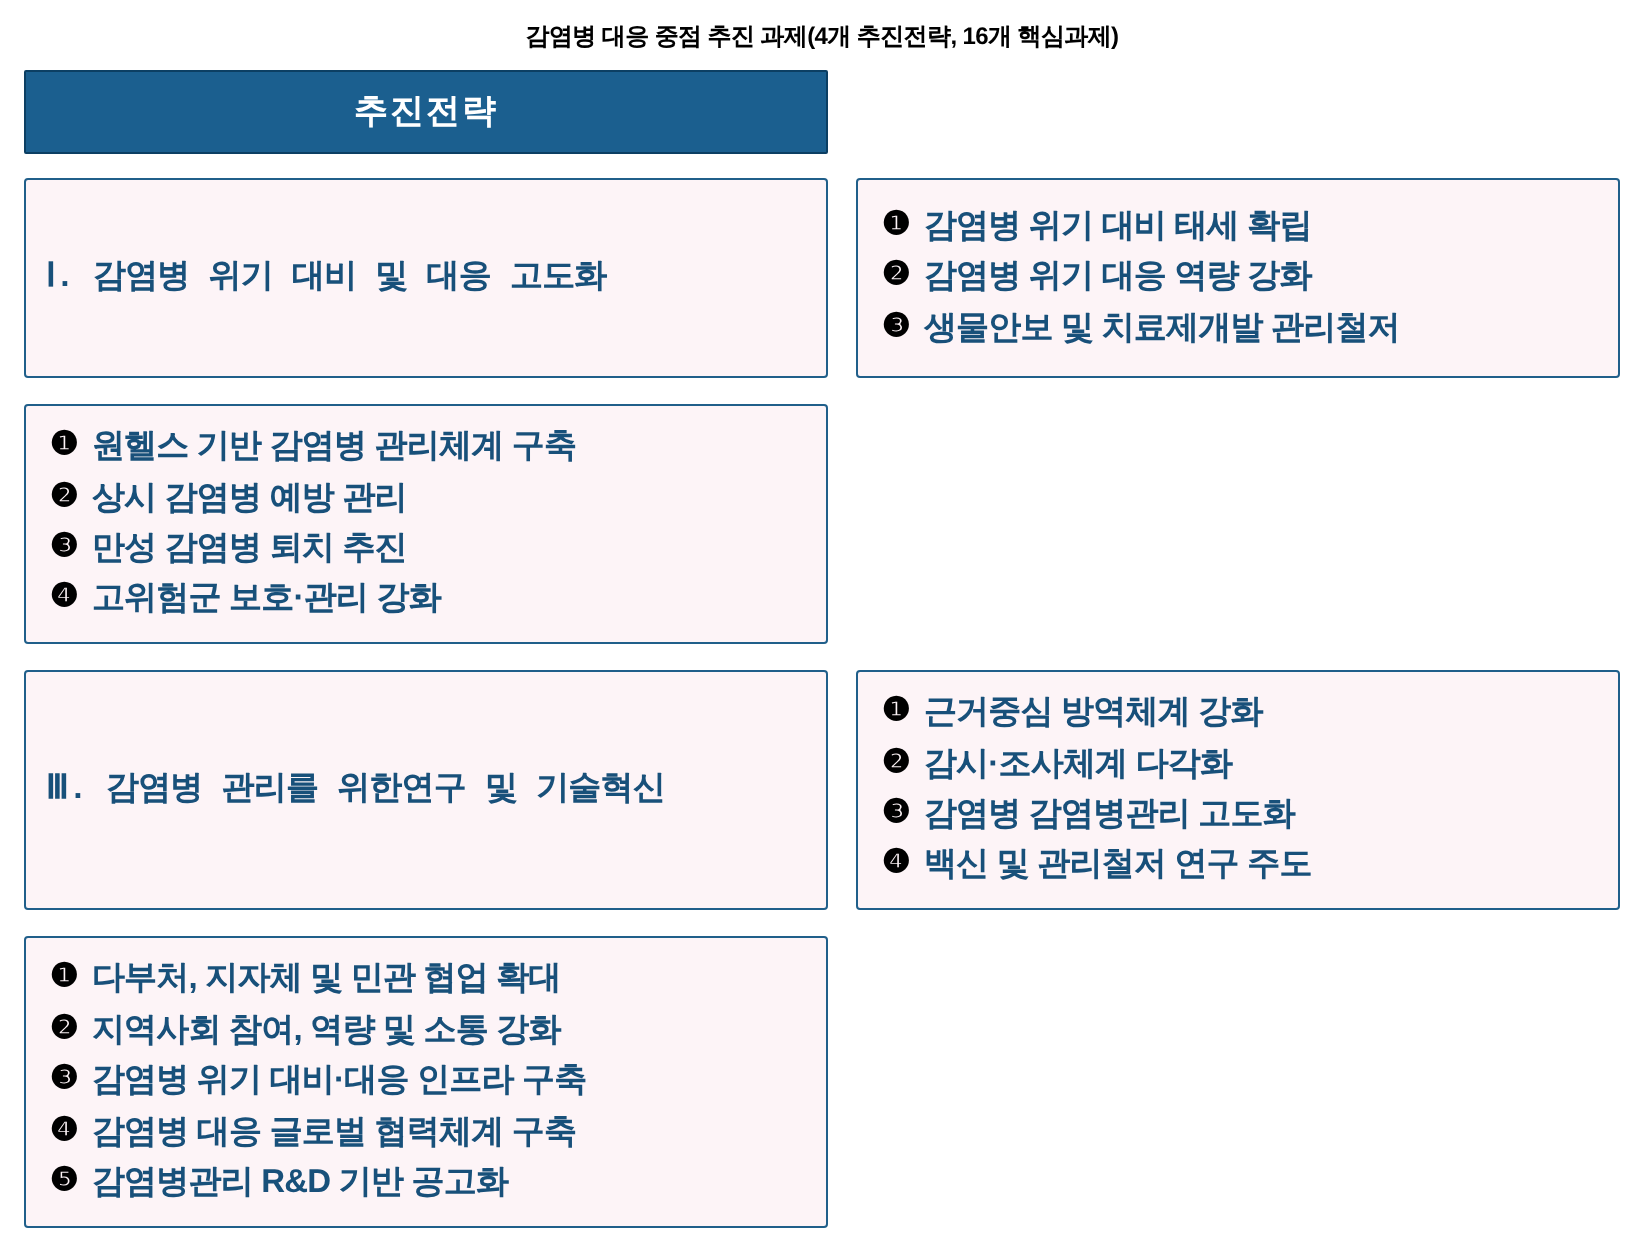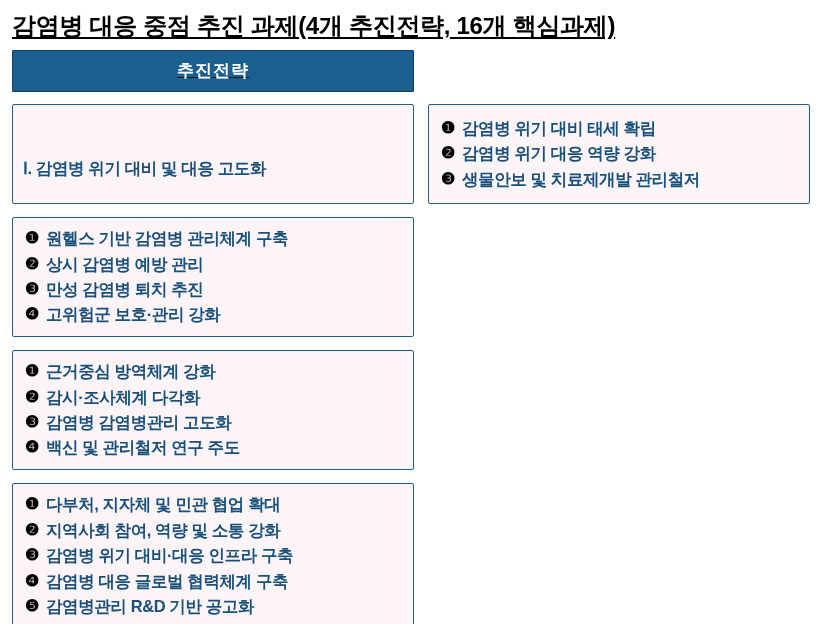--- a/index.html
+++ b/index.html
@@ -15,33 +15,31 @@
     overflow: hidden;
   }
   .page {
     position: relative;
     width: 822px;
     height: 624px;
     box-sizing: border-box;
     padding: 8px 12px 10px 12px;
   }
   .title {
-    text-align: left;
-    font-size: 24px;
+    text-align: center;
+    font-size: 12px;
     font-weight: bold;
     color: #000000;
     letter-spacing: -0.3px;
     padding: 2px 0 8px 0;
-    text-decoration: underline;
     text-underline-offset: 3px;
   }
   .grid {
     display: grid;
     grid-template-columns: 402px 1fr;
-    text-decoration: underline;
   }
   .hdr {
     background: #1b5f8f;
     border: 1px solid #0c3f63;
     color: #ffffff;
     font-size: 17px;
     font-weight: bold;
     text-align: center;
     padding: 8px 0 9px 0;
     letter-spacing: 1px;
@@ -60,22 +58,23 @@
   }
   .strategy-box,
   .tasks-box {
     border: 1.5px solid #205f8a;
     background: #fdf4f7;
     box-sizing: border-box;
     border-radius: 2px;
   }
   .strategy-box {
     display: flex;
-    align-items: flex-end;
+    align-items: center;
     padding: 24px 10px;
+    font-family: Liberation Mono, monospace;
   }
   .strategy-text {
     font-size: 16.5px;
     font-weight: bold;
     color: #18507a;
     letter-spacing: -0.4px;
     line-height: 1.25;
   }
   .tasks-box {
     padding: 8px 10px 8px 12px;
@@ -154,20 +153,23 @@
             <span class="bullet">❸</span>
             <span class="task-label">만성 감염병 퇴치 추진</span>
           </div>
           <div class="task">
             <span class="bullet">❹</span>
             <span class="task-label">고위험군 보호·관리 강화</span>
           </div>
         </div>
       </div>
       <div class="row row-2">
+        <div class="strategy-box">
+          <div class="strategy-text">Ⅲ. 감염병 관리를 위한연구 및 기술혁신</div>
+        </div>
         <div class="tasks-box">
           <div class="task">
             <span class="bullet">❶</span>
             <span class="task-label">근거중심 방역체계 강화</span>
           </div>
           <div class="task">
             <span class="bullet">❷</span>
             <span class="task-label">감시·조사체계 다각화</span>
           </div>
           <div class="task">

